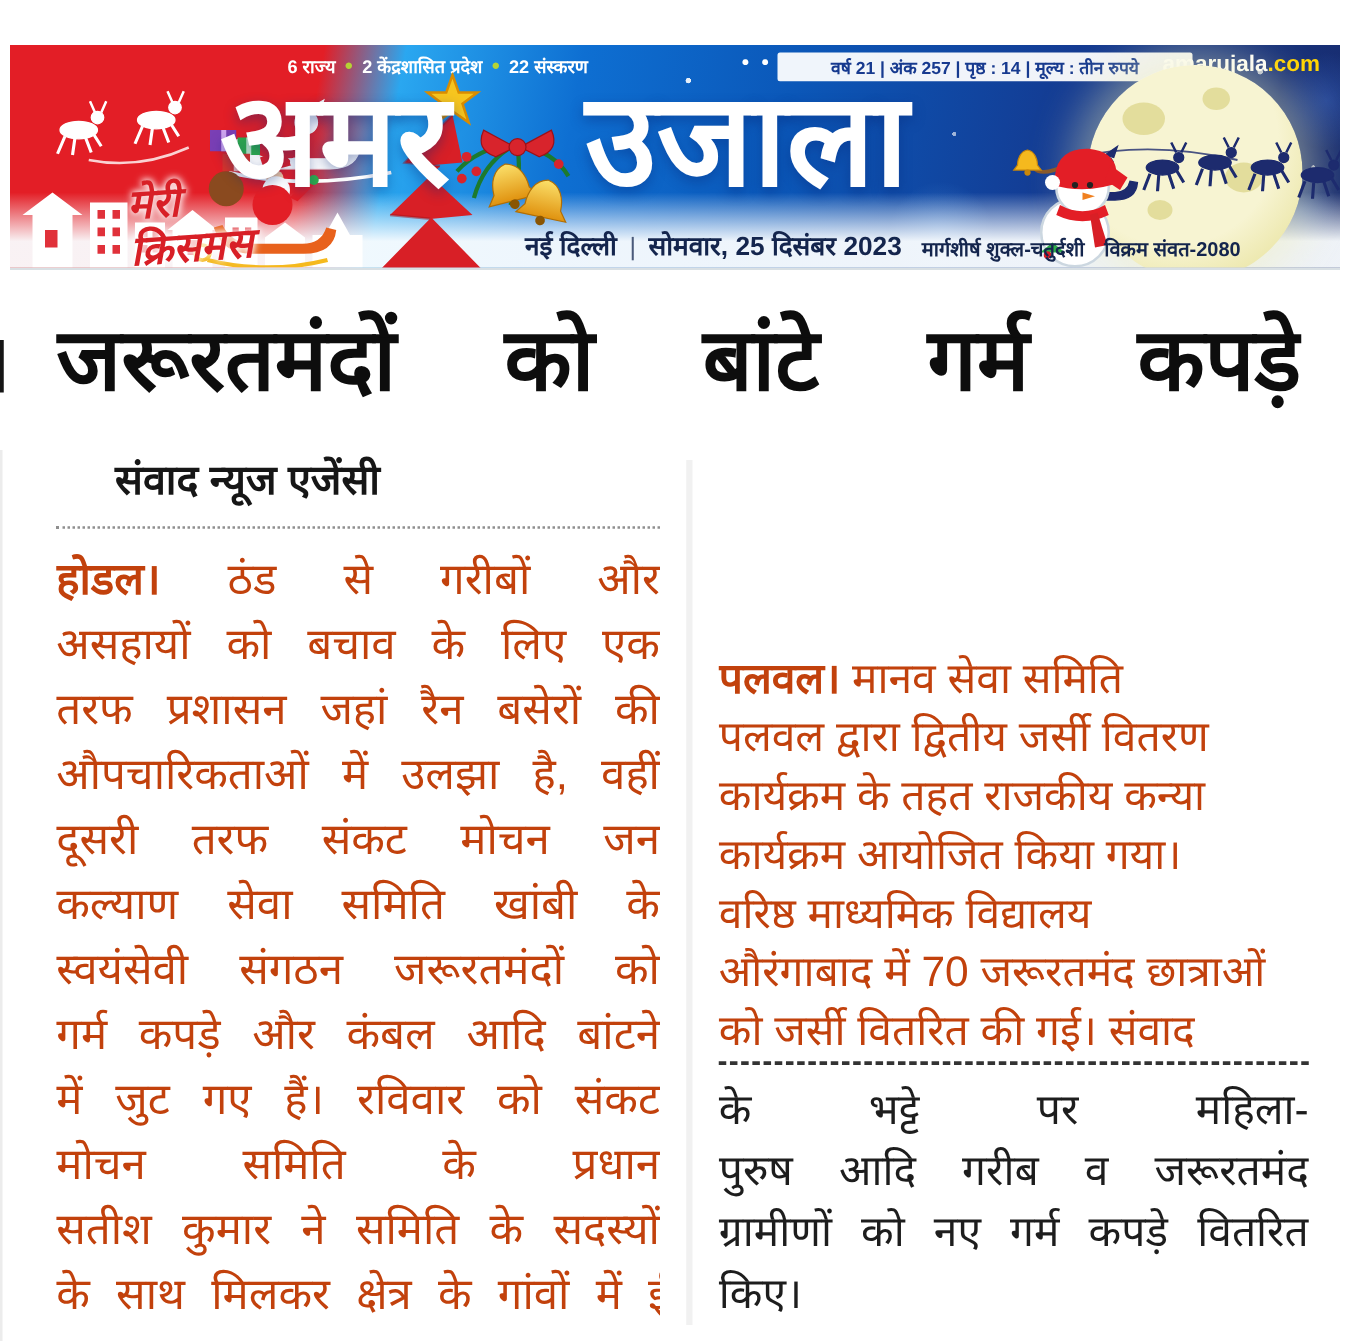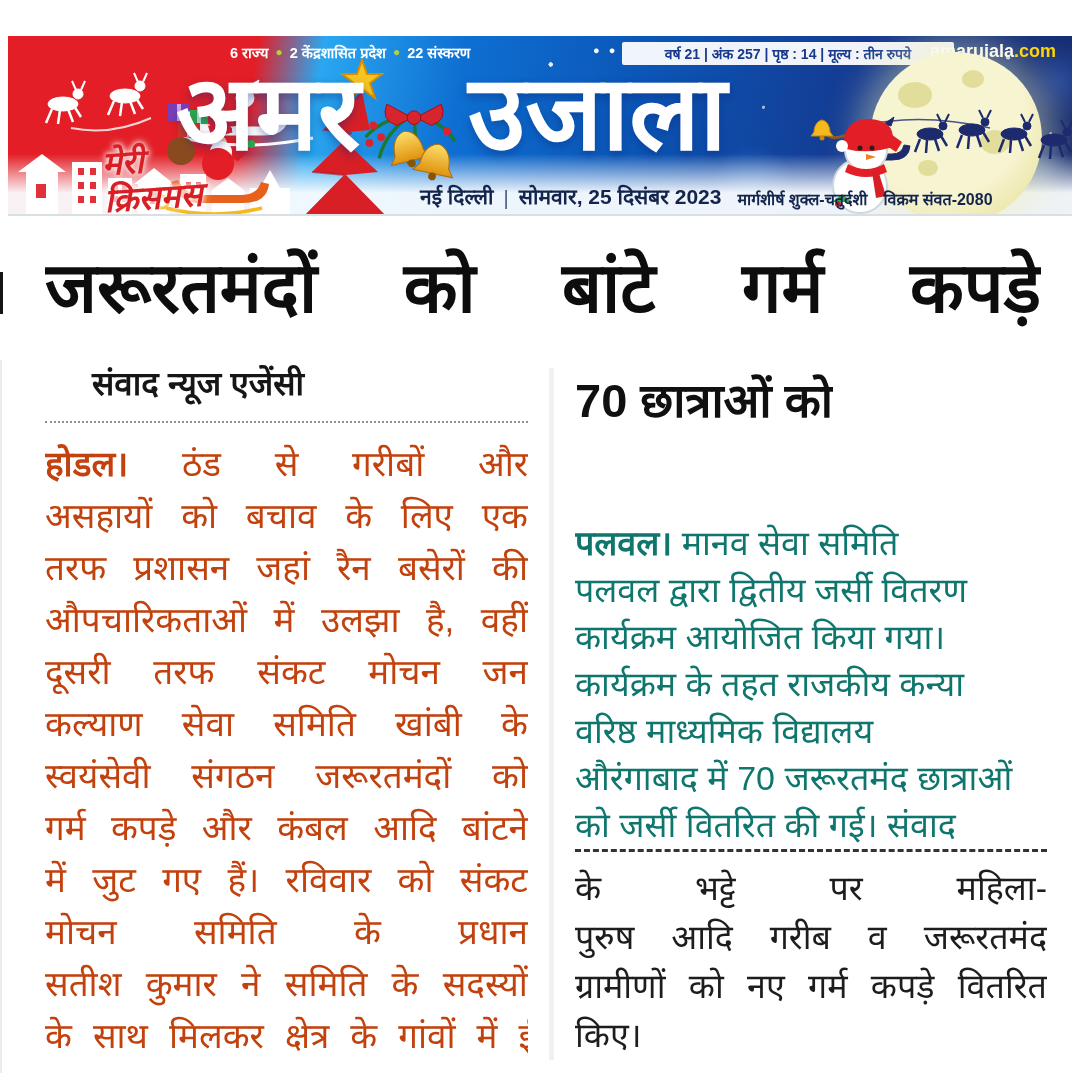--- a/index.html
+++ b/index.html
@@ -65,21 +65,21 @@
   .byline{position:absolute;left:48px;top:360px;font-size:33px;font-weight:700;color:#161616;margin-left:44px;}
   .rule-dotted{position:absolute;left:45px;top:421px;width:483px;border-top:2px dotted #8f8f8f;}
 
   .colL{position:absolute;left:45px;top:438px;width:483px;font-size:35px;line-height:52px;
     color:#c2410c;font-weight:500;}
   .col-divider{position:absolute;left:549px;top:368px;width:5px;height:692px;background:#f1f1f1;}
 
   .subheadR{position:absolute;left:575px;top:368px;font-size:47px;line-height:66px;
     font-weight:600;color:#101010;}
   .colR1{position:absolute;left:575px;top:520px;width:472px;font-size:34px;line-height:47px;
-    color:#0f766e;font-weight:500;}
+    color:#c2410c;font-weight:500;}
   .rule-dashed{position:absolute;left:575px;top:849px;width:472px;border-top:3px dashed #333;}
   .colR2{position:absolute;left:575px;top:864px;width:472px;font-size:34px;line-height:49px;
     color:#1d1d1d;font-weight:500;}
 
   .tline{white-space:nowrap;overflow:hidden;}
   .jline{display:flex;justify-content:space-between;white-space:normal;gap:21px;}
   .lead{font-weight:800;}
 </style>
 </head>
 <body>
@@ -389,27 +389,26 @@
       <span>के</span>
       <span>गांवों</span>
       <span>में</span>
       <span>ईंट</span>
     </div>
   </div>
 
 <div class="col-divider"></div>
 
 <div class="subheadR">
-    <div class="tline">70 छात्राओं को</div>
   </div>
 <div class="colR1">
     <div class="tline"><span class="lead">पलवल। </span>मानव सेवा समिति</div>
     <div class="tline">पलवल द्वारा द्वितीय जर्सी वितरण</div>
+    <div class="tline">कार्यक्रम के तहत राजकीय कन्या</div>
     <div class="tline">कार्यक्रम आयोजित किया गया।</div>
-    <div class="tline">कार्यक्रम के तहत राजकीय कन्या</div>
     <div class="tline">वरिष्ठ माध्यमिक विद्यालय</div>
     <div class="tline">औरंगाबाद में 70 जरूरतमंद छात्राओं</div>
     <div class="tline">को जर्सी वितरित की गई। संवाद</div>
   </div>
 <div class="rule-dashed"></div>
 <div class="colR2 justify">
     <div class="tline jline">
       <span>के</span>
       <span>भट्टे</span>
       <span>पर</span>

